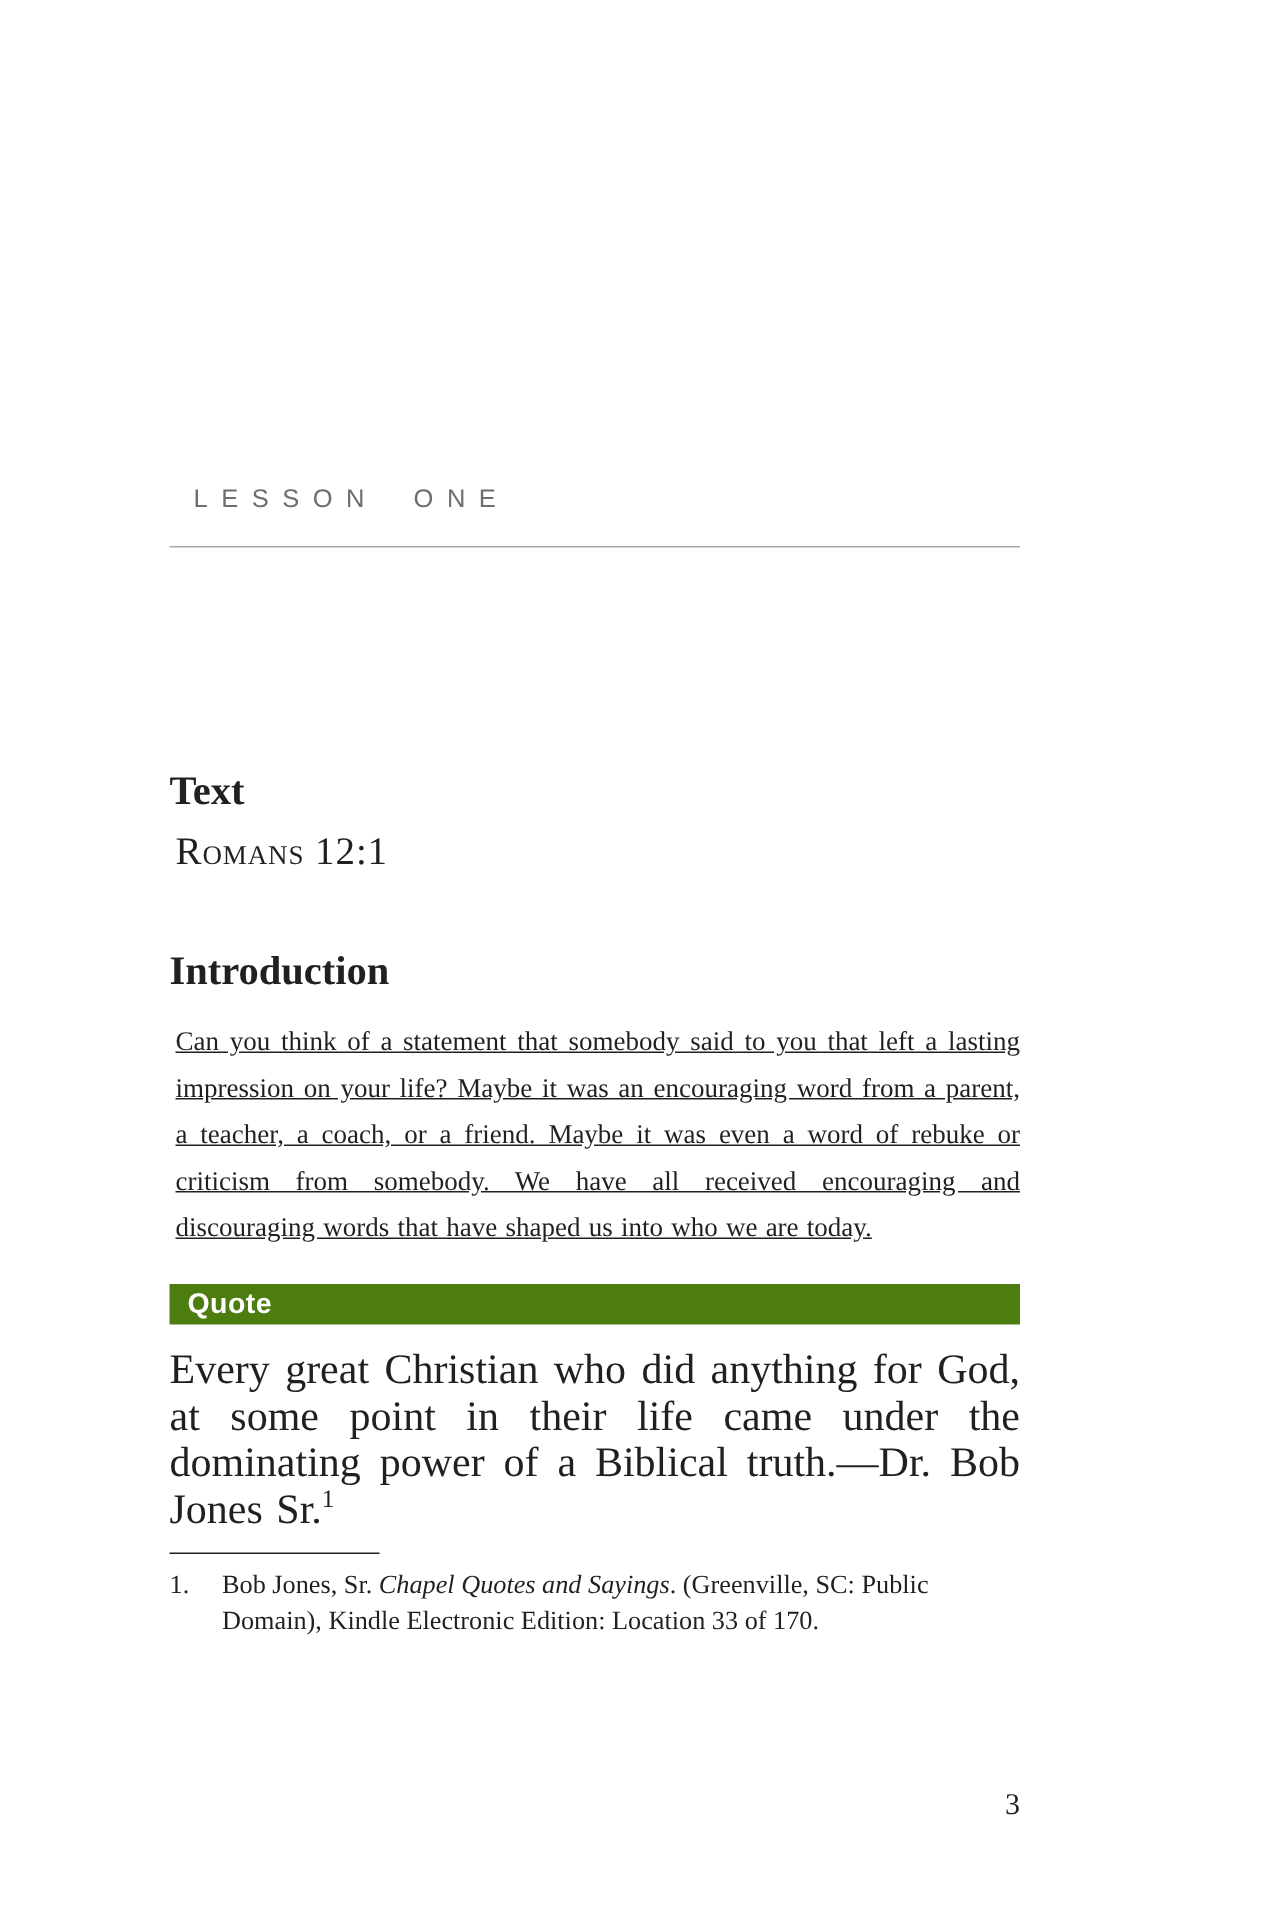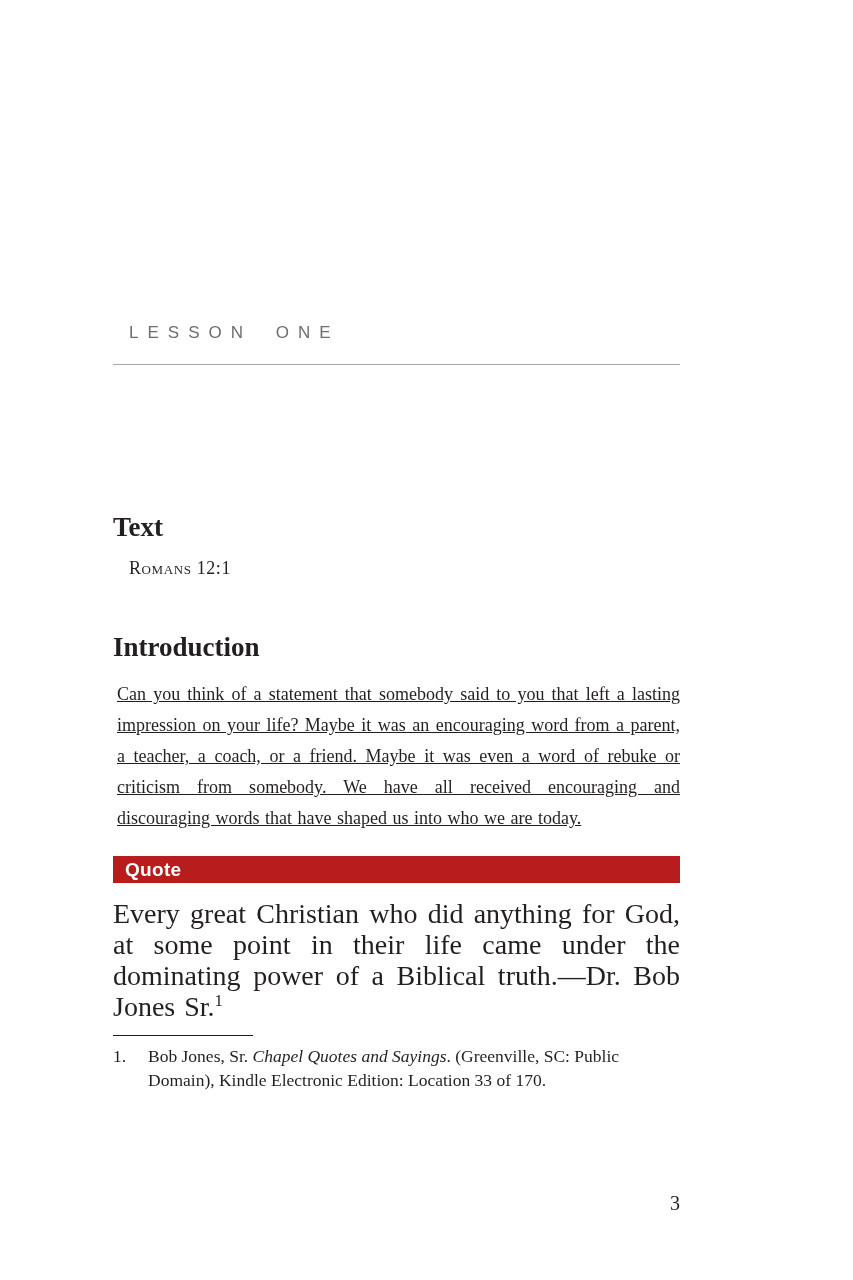--- a/index.html
+++ b/index.html
@@ -49,41 +49,41 @@
   .section-heading {
     font-size: 27px;
     font-weight: 700;
     line-height: 32px;
     margin: 0;
   }
   .heading-text {
     margin-top: 146px;
   }
   .scripture-ref {
-    margin: 12px 0 0 16px;
-    font-size: 18px;
+    margin: 12px 0 0 4px;
+    font-size: 26px;
     line-height: 26px;
     font-variant: small-caps;
     letter-spacing: 0.6px;
   }
   .heading-introduction {
     margin-top: 50px;
   }
   .body-paragraph {
     margin: 16px 0 0 4px;
     font-size: 18px;
     line-height: 31px;
     text-align: justify;
     word-spacing: 1px;
     text-decoration: underline;
   }
   .quote-banner {
     margin-top: 22px;
     height: 27px;
-    background: #b91c1c;
+    background: #4d7c0f;
     display: flex;
     align-items: center;
   }
   .quote-banner-label {
     font-family: "Liberation Sans", sans-serif;
     font-size: 19px;
     font-weight: 700;
     color: #ffffff;
     padding-left: 12px;
     letter-spacing: 0.3px;

